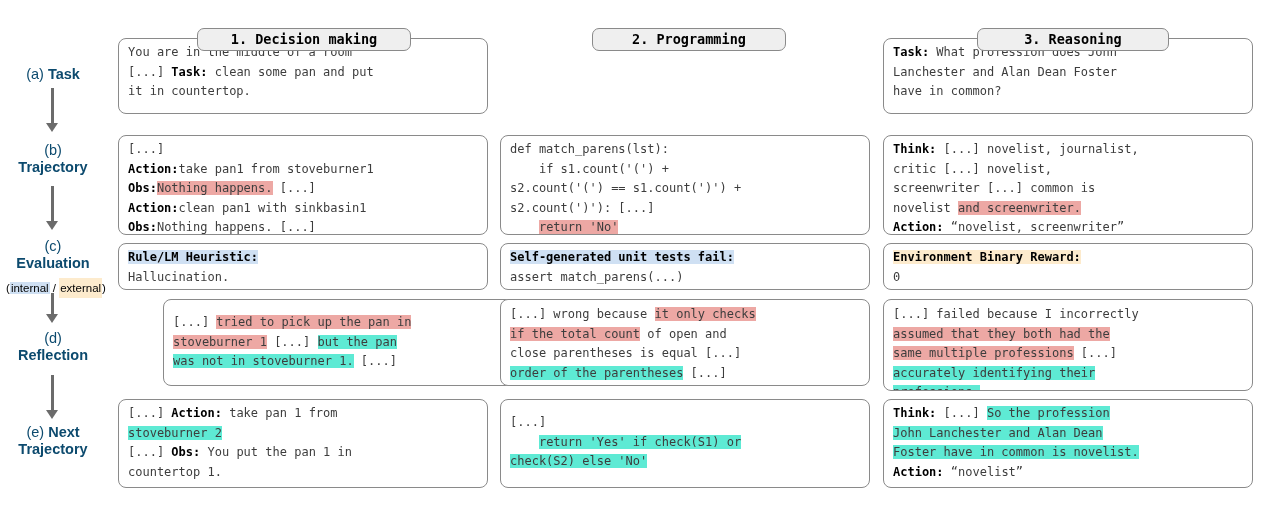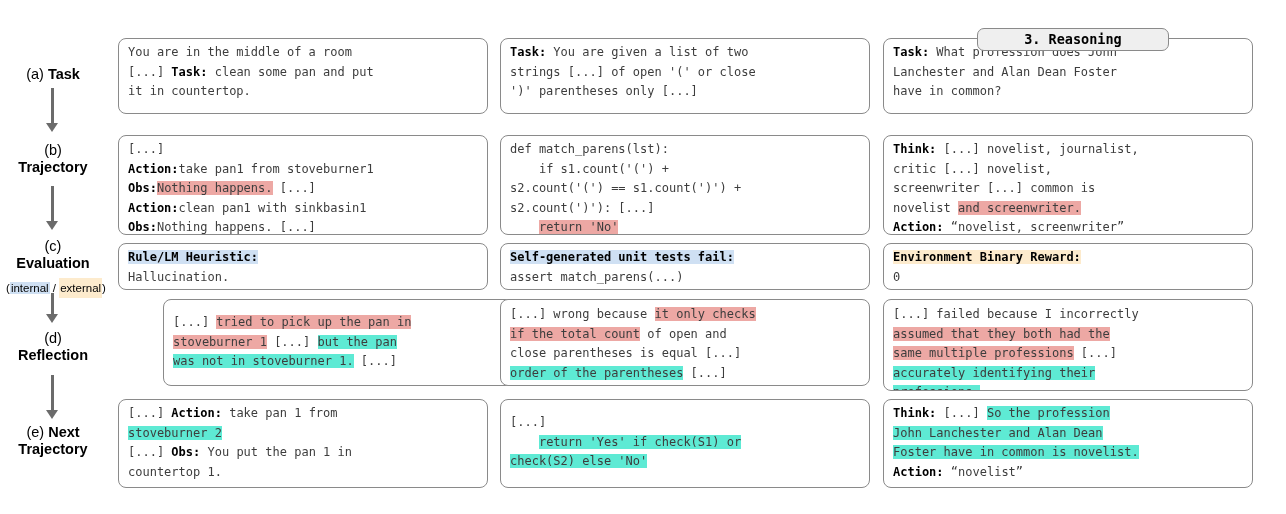--- a/index.html
+++ b/index.html
@@ -13,21 +13,21 @@
     overflow: hidden;
   }
   .stage { position: absolute; inset: 0; }
 
   
   .rowlabel {
     position: absolute;
     width: 106px;
     left: 0;
     text-align: center;
-    color: #000000;
+    color: #0c4a6e;
     font-size: 14.5px;
     line-height: 17px;
     font-family: "Liberation Sans", sans-serif;
   }
   .rowlabel .idx { font-weight: normal; }
   .rowlabel .nm  { font-weight: bold; }
 
   .sublabel {
     position: absolute;
     left: 0; width: 112px;
@@ -96,20 +96,22 @@
   .red   { background: #eda8a4; }
   .green { background: #5eead4; }
   .blue  { background: #cfe0f3; }
   .amber { background: #fdebcd; }
 </style>
 </head>
 <body>
 
 <div class="stage">
 
+  <div class="coltab" style="left:197px; top:28px; width:212px;">1. Decision making</div>
+  <div class="coltab" style="left:592px; top:28px; width:192px;">2. Programming</div>
   <div class="coltab" style="left:977px; top:28px; width:190px;">3. Reasoning</div>
 
   <div class="rowlabel" style="top:66px;">
     <span class="idx">(a)</span>
     <span class="nm">Task</span>
   </div>
 
   <div class="rowlabel" style="top:142px;">
     <div class="idx">(b)</div>
     <div class="nm">Trajectory</div>
@@ -149,25 +151,20 @@
     <div class="shaft" style="height:35px;"></div>
       <div class="head"></div>
   </div>
 
   <div class="box" style="left:118px; top:38px; width:370px; height:76px;">
     <div class="inner">You are in the middle of a room
 [...] <b class="k">Task:</b> clean some pan and put
 it in countertop.</div>
   </div>
 
-  <div class="box" style="left:500px; top:38px; width:370px; height:76px;">
-    <div class="inner"><b class="k">Task:</b> You are given a list of two
-strings [...] of open '(' or close
-')' parentheses only [...]</div>
-  </div>
 
   <div class="box" style="left:883px; top:38px; width:370px; height:76px;">
     <div class="inner"><b class="k">Task:</b> What profession does John
 Lanchester and Alan Dean Foster
 have in common?</div>
   </div>
 
   <div class="box" style="left:118px; top:135px; width:370px; height:100px;">
     <div class="inner">[...]
 <b class="k">Action:</b>take pan1 from stoveburner1

